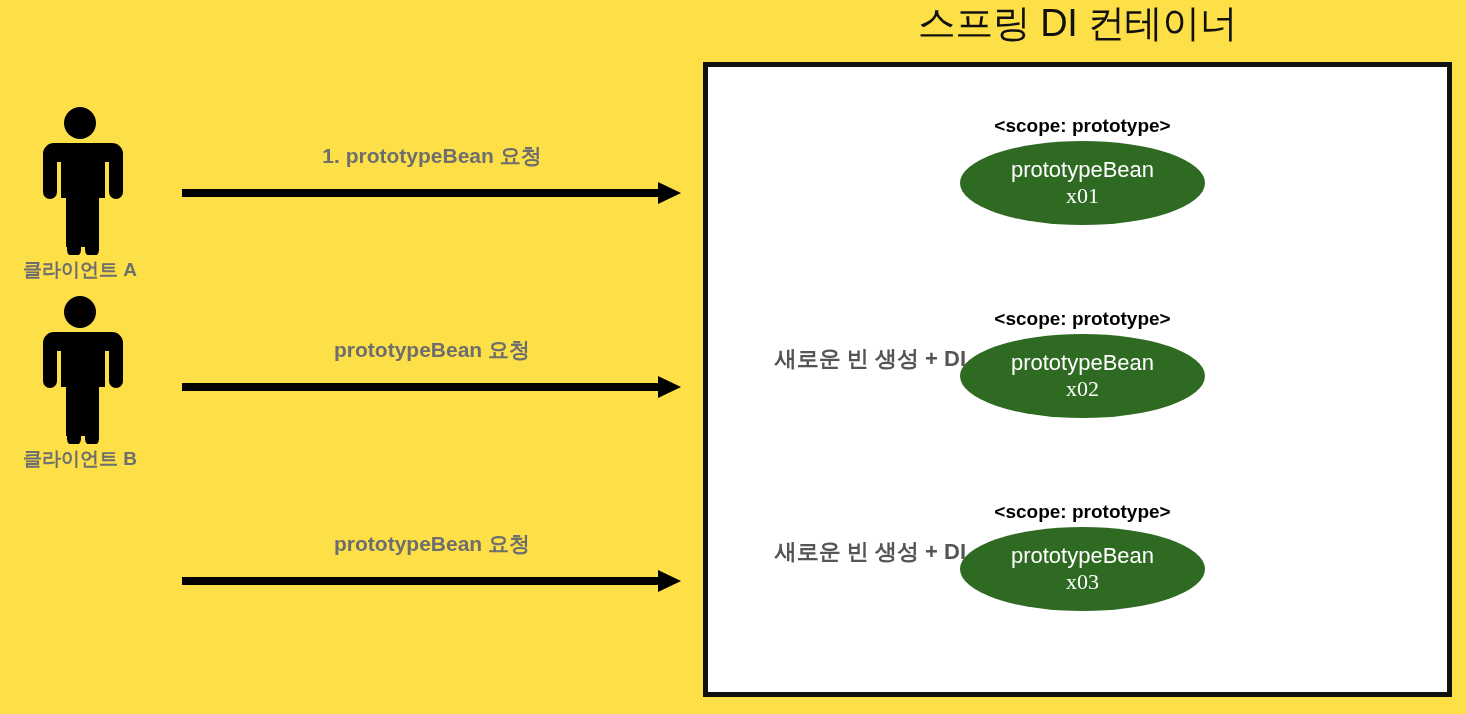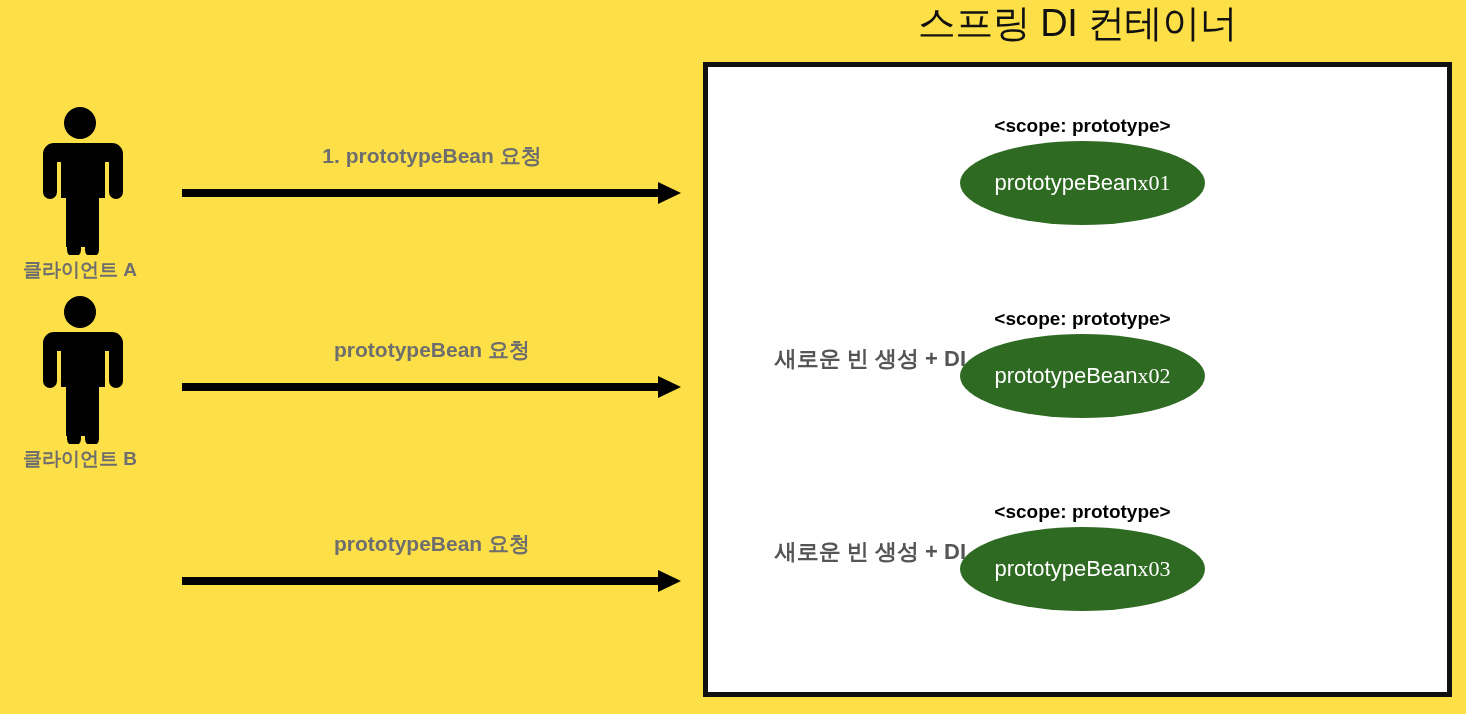--- a/index.html
+++ b/index.html
@@ -119,21 +119,21 @@
   }
   .bean-ellipse {
     position: absolute;
     left: 252px;
     top: 26px;
     width: 245px;
     height: 84px;
     border-radius: 50%;
     background: #2f6a23;
     display: flex;
-    flex-direction: row;
+    flex-direction: column;
     align-items: center;
     justify-content: center;
     color: #ffffff;
     font-size: 22px;
     line-height: 1.16;
     text-align: center;
   }
   .bean-name { white-space: nowrap; }
   .bean-id { white-space: nowrap; font-family: Liberation Serif, serif; }
 </style>

